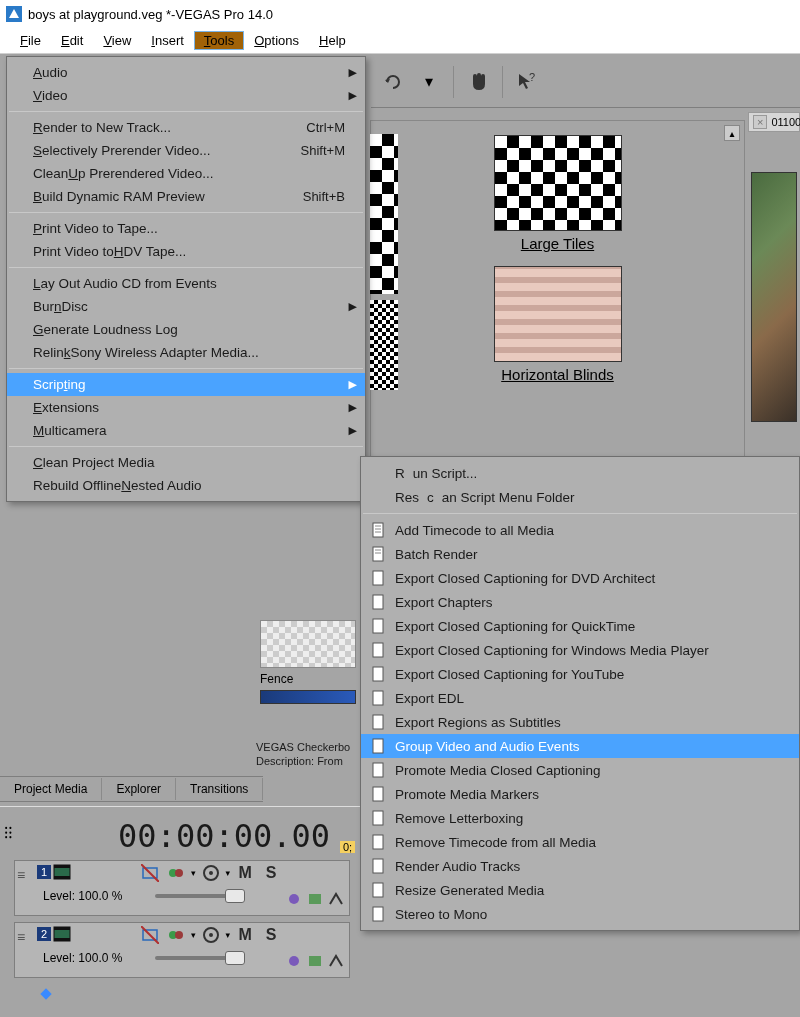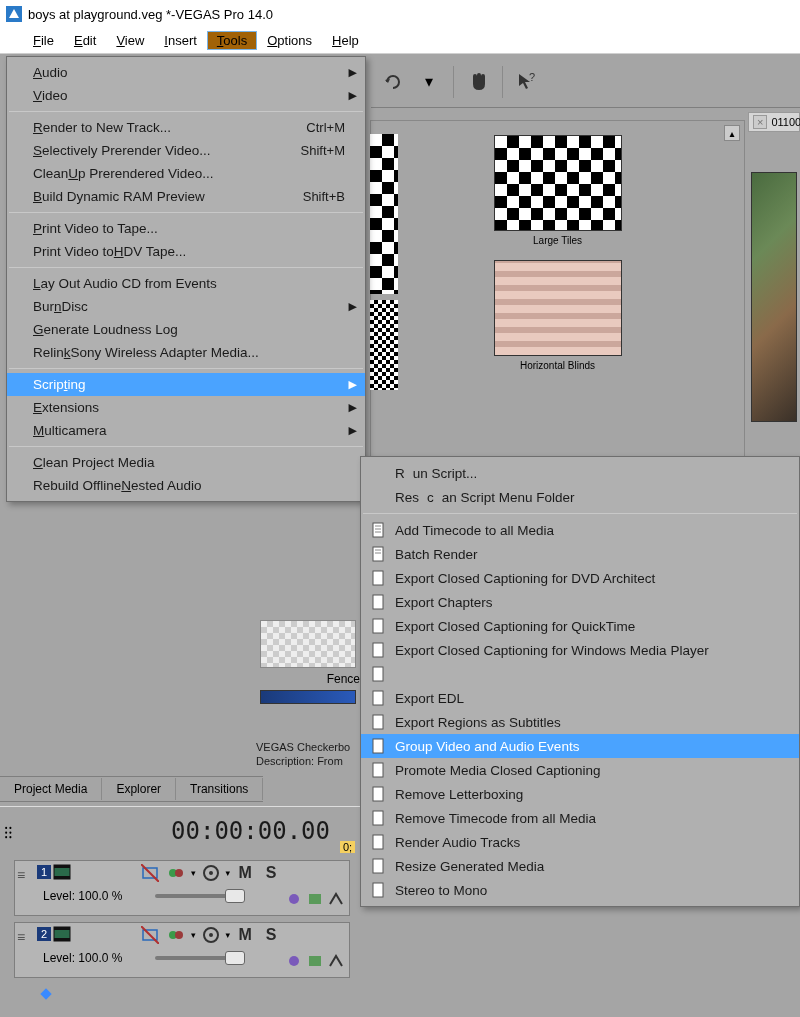--- a/index.html
+++ b/index.html
@@ -4,60 +4,60 @@
 <style>
   * { box-sizing: border-box; margin: 0; padding: 0; font-family: "Segoe UI", Tahoma, sans-serif; }
   body { width: 800px; height: 1017px; background: #a5a5a5; overflow: hidden; position: relative; }
 
   
   .titlebar { background: #fff; height: 28px; display: flex; align-items: center; padding: 0 6px; font-size: 13px; text-align: center; }
   .titlebar .app-icon { width: 16px; height: 16px; margin-right: 6px; display:inline-flex; }
   .titlebar .app-icon svg { width:16px; height:16px; }
 
   
-  .menubar { background: #fff; height: 26px; display: flex; align-items: center; padding: 0 23px; border-bottom: 1px solid #d0d0d0; }
+  .menubar { background: #fff; height: 26px; display: flex; align-items: center; padding: 0 10px; border-bottom: 1px solid #d0d0d0; }
   .menubar .menu-item { font-size: 13px; padding: 2px 10px; cursor: default; }
   .menubar .menu-item .ul { text-decoration: underline; }
   .menubar .menu-item.open { background: #a16207; border: 1px solid #7ab4e8; padding: 1px 9px; }
 
   
   .toolbar-frag { position:absolute; left:371px; top:56px; height:52px; right:0; background:#a5a5a5; display:flex; align-items:center; gap:4px; padding:0 6px; border-bottom:1px solid #7e7e7e; }
   .toolbar-frag .tb-btn { width:32px; height:32px; display:flex; align-items:center; justify-content:center; }
   .toolbar-frag .sep { width:1px; height:32px; background:#8a8a8a; margin:0 4px; }
 
   
   .preview-strip { position:absolute; right:0; top:112px; width:52px; bottom:0; background:#a5a5a5; }
   .preview-strip .header { background:#d6d6d6; font-size:11px; padding:2px 4px; border:1px solid #999; display:flex; align-items:center; }
   .preview-strip .close { font-size:11px; margin-right:4px; color:#777; background:#ccc; padding:0 3px; border:1px solid #999;}
   .preview-img { width:46px; height:250px; margin:40px 3px; background:linear-gradient(135deg,#4a6b3f 0%, #6b8957 30%, #8a6a4a 60%, #3a3028 100%); border:1px solid #333; }
 
   
   .trans-panel { position:absolute; left:370px; top:120px; right:55px; height:650px; background:#a5a5a5; border:1px solid #888; }
   .trans-item { display:flex; flex-direction:column; align-items:center; margin:14px auto; width:160px; }
   .trans-thumb { width:128px; height:96px; background:#fff; border:1px solid #333; display:grid; }
-  .trans-label { font-size:10px; margin-top:4px; }
+  .trans-label { font-size:15px; margin-top:4px;text-decoration:underline; }
   .checker-lg { background: repeating-conic-gradient(#000 0 25%, #fff 0 50%) 0 0/24px 24px; }
   .checker-sm { background: repeating-conic-gradient(#000 0 25%, #fff 0 50%) 0 0/8px 8px; }
   .blinds { background: repeating-linear-gradient(0deg, #f4c7b8 0 8px, #d8a494 8px 14px); filter: saturate(0.7); }
   .scroll-up { position:absolute; right:4px; top:4px; width:16px; height:16px; background:#ccc; border:1px solid #888; font-size:10px; display:flex; align-items:center; justify-content:center; }
 
   
   .tabs-row { position:absolute; left:0; top:776px; height:26px; background:#a5a5a5; display:flex; border-top:1px solid #7e7e7e; border-bottom:1px solid #7e7e7e;align-items:center; }
   .tabs-row .tab { font-size:12px; padding:4px 14px; border-right:1px solid #8a8a8a; }
   .desc { position:absolute; left:256px; top:740px; font-size:11px; line-height:14px; color:#1a1a1a; }
 
   
   .fence-block { position:absolute; left:260px; top:620px; width:100px; }
   .fence-thumb { width:96px; height:48px; background: repeating-conic-gradient(#ccc 0 25%, #eee 0 50%) 0 0/12px 12px; margin-bottom:2px; border:1px solid #888;}
-  .fence-label { font-size:12px; text-align:right; margin:4px 0; }
+  .fence-label { font-size:12px; text-align:left; margin:4px 0; }
   .checker-bar { width:96px; height:14px; background:linear-gradient(90deg,#1a3a7a,#2a5aba); border:1px solid #333; }
 
   
   .tl-header { position:absolute; left:0; top:806px; right:0; height:50px; background:#a5a5a5; border-top:1px solid #ddd; }
-  .tl-time { position:absolute; right:470px; top:10px; font-size:24px; color:#1a1a1a; font-family:"Segoe UI", monospace; }
+  .tl-time { position:absolute; right:470px; top:10px; font-size:32px; color:#1a1a1a; font-family:"Segoe UI", monospace; }
   .tl-left { position:absolute; left:4px; top:14px; }
 
   
   .track { position:absolute; left:14px; right:450px; height:56px; background:#b5b5b5; border:1px solid #7e7e7e; }
   .track .num-badge { position:absolute; left:22px; top:4px; background:#1a3a7a; color:#fff; font-size:11px; width:14px; height:14px; display:flex; align-items:center; justify-content:center; }
   .track .vid-icon { position:absolute; left:38px; top:3px; width:18px; height:16px; }
   .track .controls { position:absolute; left:124px; top:2px; display:flex; gap:4px; align-items:center; }
   .track .ctrl { width:22px; height:20px; display:flex; align-items:center; justify-content:center; font-size:13px; }
   .track .MS { font-weight:bold; font-size:16px; color:#2a2a2a; }
   .track .level { position:absolute; left:28px; top:28px; font-size:12px; }
@@ -439,20 +439,21 @@
         </svg>
       </span>
       <span>Export Closed Captioning for Windows Media Player</span>
     </div>
   <div class="mi">
       <span class="script-icon">
         <svg viewBox="0 0 16 16">
           <rect x="2" y="1" width="10" height="14" fill="#fff" stroke="#555"></rect>
         </svg>
       </span>
+      <span>Export Closed Captioning for YouTube</span>
     </div>
   <div class="mi">
       <span class="script-icon">
         <svg viewBox="0 0 16 16">
           <rect x="2" y="1" width="10" height="14" fill="#fff" stroke="#555"></rect>
         </svg>
       </span>
       <span>Export EDL</span>
     </div>
   <div class="mi">
@@ -478,20 +479,28 @@
         </svg>
       </span>
       <span>Promote Media Closed Captioning</span>
     </div>
   <div class="mi">
       <span class="script-icon">
         <svg viewBox="0 0 16 16">
           <rect x="2" y="1" width="10" height="14" fill="#fff" stroke="#555"></rect>
         </svg>
       </span>
+      <span>Promote Media Markers</span>
+    </div>
+  <div class="mi">
+      <span class="script-icon">
+        <svg viewBox="0 0 16 16">
+          <rect x="2" y="1" width="10" height="14" fill="#fff" stroke="#555"></rect>
+        </svg>
+      </span>
       <span>Remove Letterboxing</span>
     </div>
   <div class="mi">
       <span class="script-icon">
         <svg viewBox="0 0 16 16">
           <rect x="2" y="1" width="10" height="14" fill="#fff" stroke="#555"></rect>
         </svg>
       </span>
       <span>Remove Timecode from all Media</span>
     </div>

